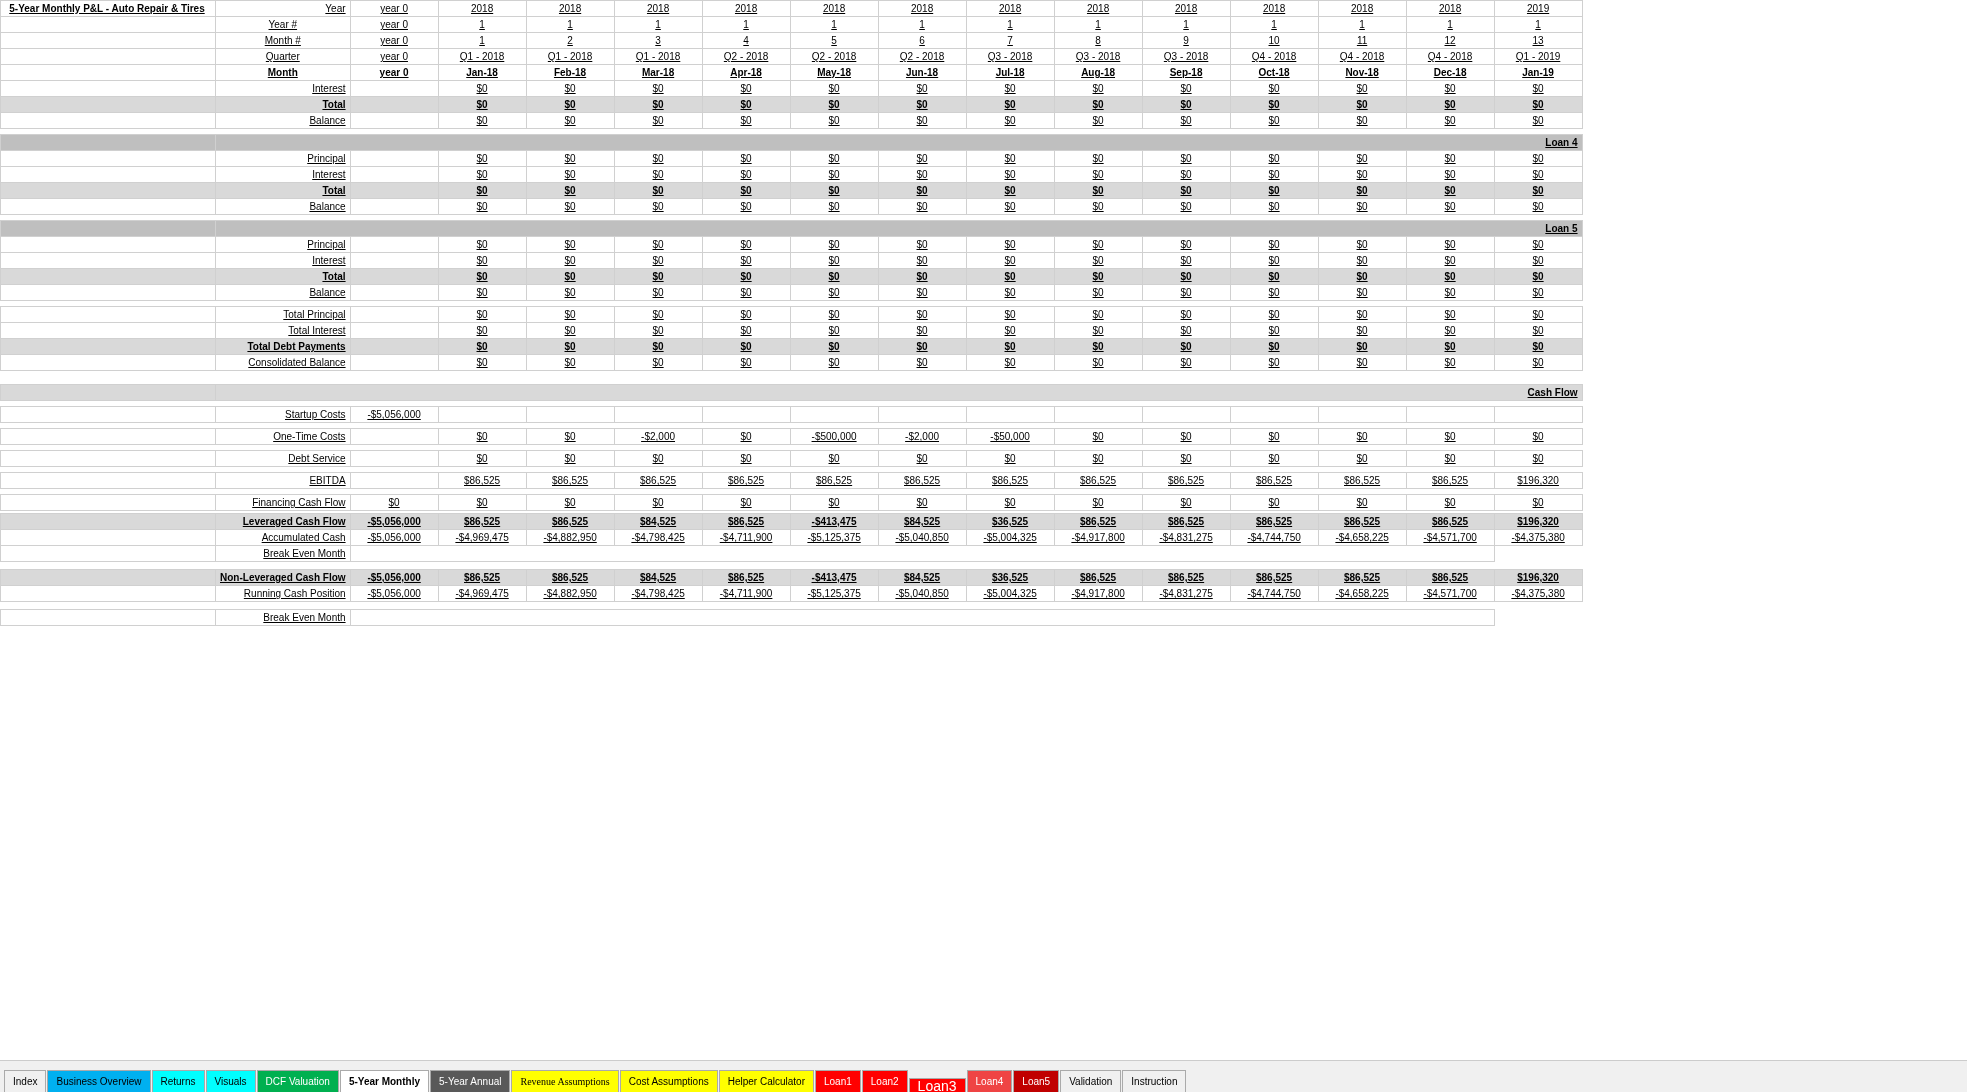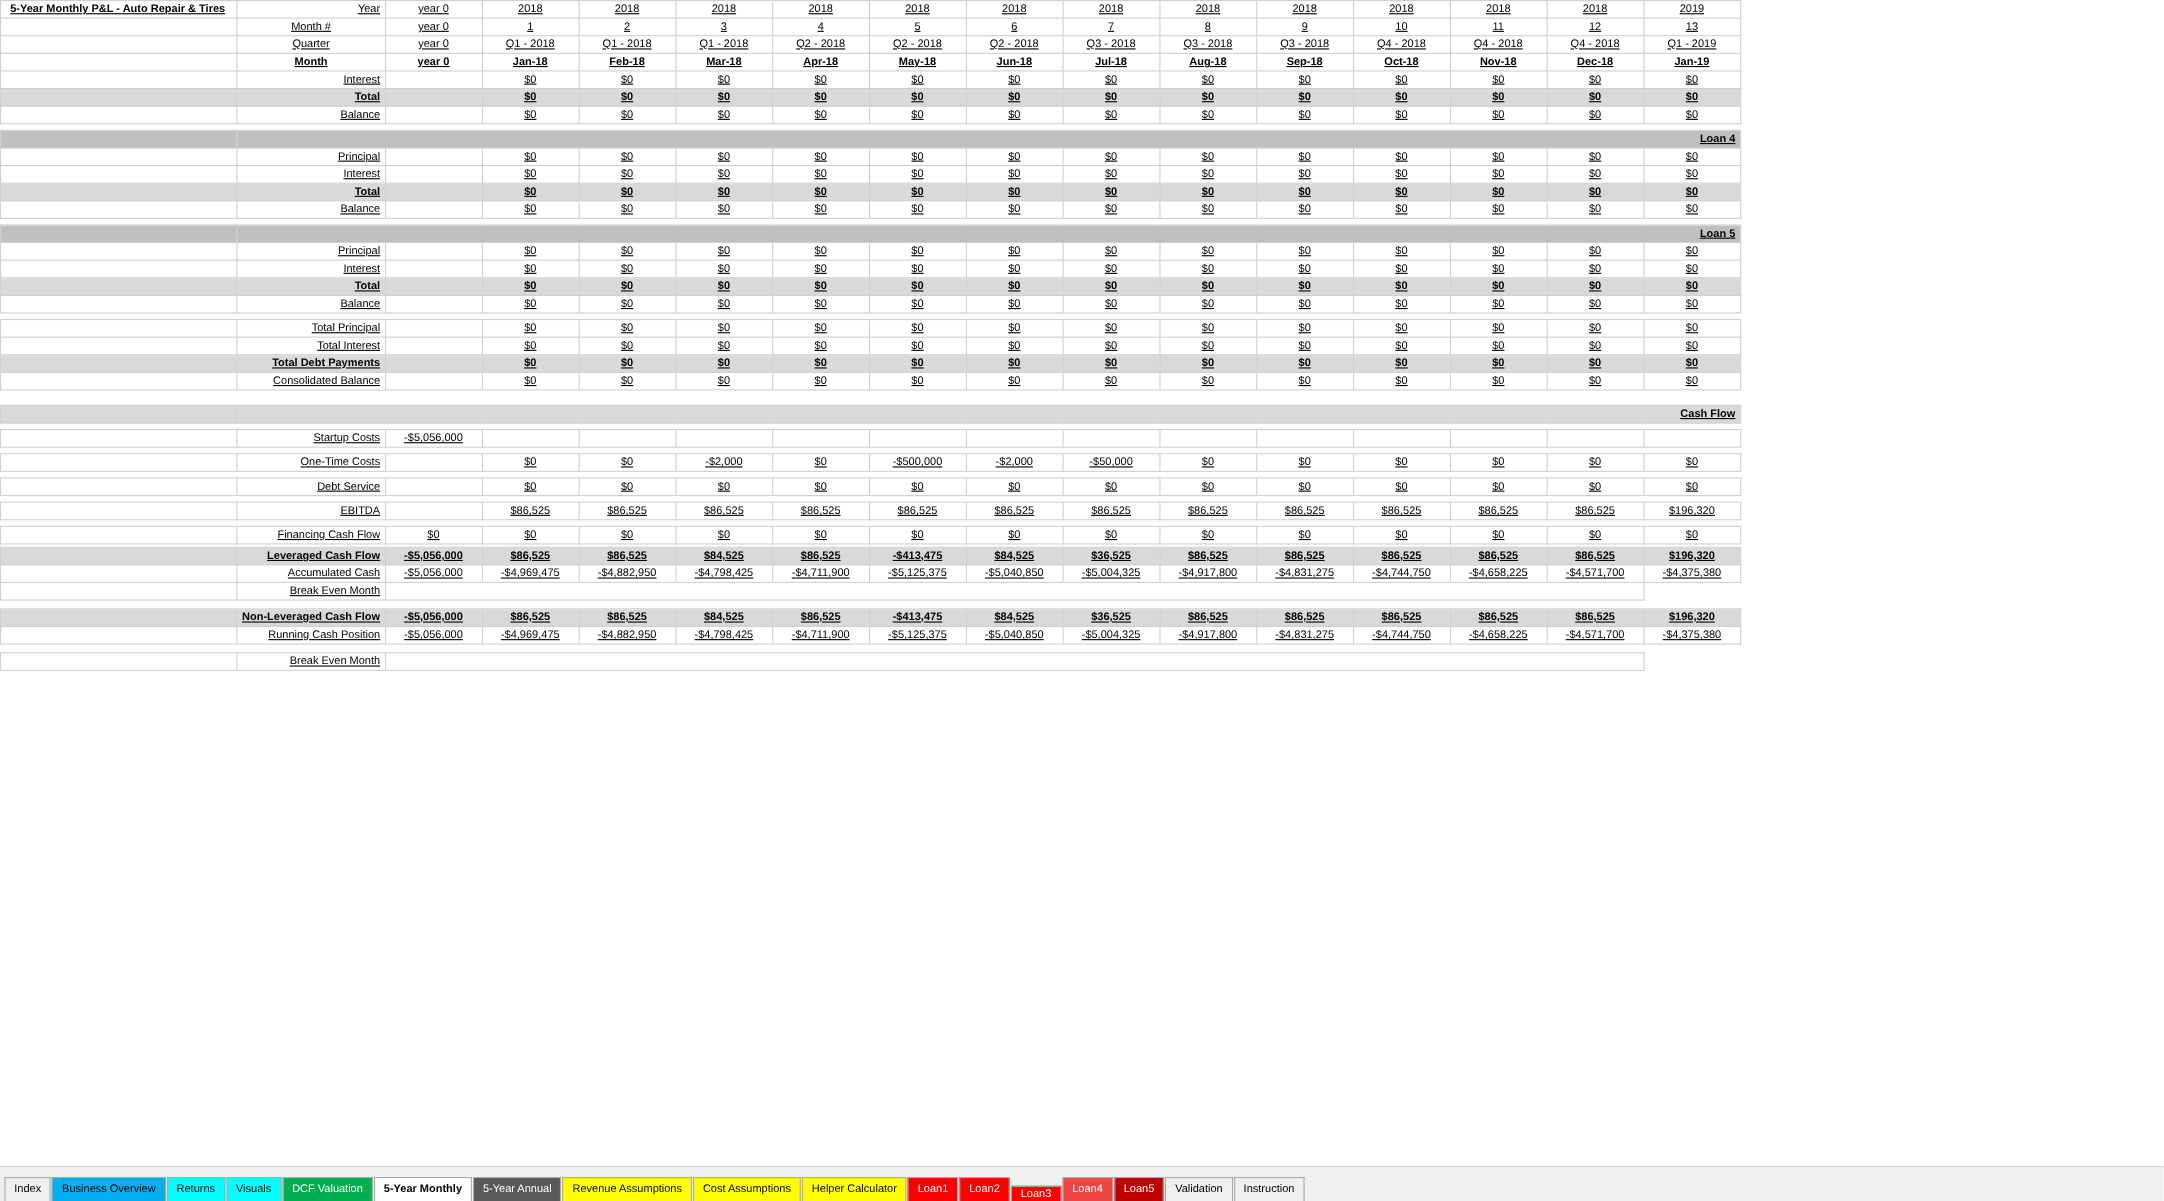--- a/index.html
+++ b/index.html
@@ -102,20 +102,38 @@
         <td class="col-data">2018</td>
         <td class="col-data">2018</td>
         <td class="col-data">2018</td>
         <td class="col-data">2018</td>
         <td class="col-data">2018</td>
         <td class="col-data">2018</td>
         <td class="col-data">2018</td>
         <td class="col-data">2018</td>
         <td class="col-data">2018</td>
         <td class="col-data">2019</td>
+      </tr>
+      <tr class="header-row">
+        <td class="col-label"></td>
+        <td class="col-data text-right">Year #</td>
+        <td class="col-data">year 0</td>
+        <td class="col-data">1</td>
+        <td class="col-data">1</td>
+        <td class="col-data">1</td>
+        <td class="col-data">1</td>
+        <td class="col-data">1</td>
+        <td class="col-data">1</td>
+        <td class="col-data">1</td>
+        <td class="col-data">1</td>
+        <td class="col-data">1</td>
+        <td class="col-data">1</td>
+        <td class="col-data">1</td>
+        <td class="col-data">1</td>
+        <td class="col-data">1</td>
       </tr>
       <tr class="header-row">
         <td class="col-label"></td>
         <td class="col-data text-right">Month #</td>
         <td class="col-data">year 0</td>
         <td class="col-data">1</td>
         <td class="col-data">2</td>
         <td class="col-data">3</td>
         <td class="col-data">4</td>
         <td class="col-data">5</td>
@@ -706,25 +724,25 @@
   </div>
 
   <div class="tab-bar" style="position:absolute;bottom:0;left:0;right:0;height:32px;background:#f0f0f0;display:flex;align-items:flex-end;padding-left:4px;border-top:1px solid #ccc;overflow:hidden;">
     <div class="tab" style="padding:3px 8px;font-size:10px;cursor:pointer;border:1px solid #aaa;border-bottom:none;background:#f0f0f0;margin-right:1px;height:22px;display:flex;align-items:center;">Index</div>
     <div class="tab" style="padding:3px 8px;font-size:10px;cursor:pointer;border:1px solid #aaa;border-bottom:none;background:#00b0f0;margin-right:1px;height:22px;display:flex;align-items:center;">Business Overview</div>
     <div class="tab" style="padding:3px 8px;font-size:10px;cursor:pointer;border:1px solid #aaa;border-bottom:none;background:#00ffff;margin-right:1px;height:22px;display:flex;align-items:center;">Returns</div>
     <div class="tab" style="padding:3px 8px;font-size:10px;cursor:pointer;border:1px solid #aaa;border-bottom:none;background:#00ffff;margin-right:1px;height:22px;display:flex;align-items:center;">Visuals</div>
     <div class="tab" style="padding:3px 8px;font-size:10px;cursor:pointer;border:1px solid #aaa;border-bottom:none;background:#00b050;color:#fff;margin-right:1px;height:22px;display:flex;align-items:center;">DCF Valuation</div>
     <div class="tab" style="padding:3px 8px;font-size:10px;cursor:pointer;border:1px solid #aaa;border-bottom:none;background:#fff;font-weight:bold;margin-right:1px;height:22px;display:flex;align-items:center;">5-Year Monthly</div>
     <div class="tab" style="padding:3px 8px;font-size:10px;cursor:pointer;border:1px solid #aaa;border-bottom:none;background:#595959;color:#fff;margin-right:1px;height:22px;display:flex;align-items:center;">5-Year Annual</div>
-    <div class="tab" style="padding:3px 8px;font-size:10px;cursor:pointer;border:1px solid #aaa;border-bottom:none;background:#ffff00;margin-right:1px;height:22px;display:flex;align-items:center;">Revenue Assumptions</div>
+    <div class="tab" style="padding:3px 8px;font-size:10px;cursor:pointer;border:1px solid #aaa;border-bottom:none;background:#ffff00;margin-right:1px;height:22px;display:flex;align-items:center;font-family:Liberation Serif, serif;">Revenue Assumptions</div>
     <div class="tab" style="padding:3px 8px;font-size:10px;cursor:pointer;border:1px solid #aaa;border-bottom:none;background:#ffff00;margin-right:1px;height:22px;display:flex;align-items:center;">Cost Assumptions</div>
     <div class="tab" style="padding:3px 8px;font-size:10px;cursor:pointer;border:1px solid #aaa;border-bottom:none;background:#ffff00;margin-right:1px;height:22px;display:flex;align-items:center;text-align:right;">Helper Calculator</div>
     <div class="tab" style="padding:3px 8px;font-size:10px;cursor:pointer;border:1px solid #aaa;border-bottom:none;background:#ff0000;color:#fff;margin-right:1px;height:22px;display:flex;align-items:center;">Loan1</div>
     <div class="tab" style="padding:3px 8px;font-size:10px;cursor:pointer;border:1px solid #aaa;border-bottom:none;background:#ff0000;color:#fff;margin-right:1px;height:22px;display:flex;align-items:center;">Loan2</div>
-    <div class="tab" style="padding:3px 8px;font-size:10px;cursor:pointer;border:1px solid #aaa;border-bottom:none;background:#ff0000;color:#fff;margin-right:1px;height:14px;display:flex;align-items:center;">Loan3</div>
+    <div class="tab" style="padding:3px 8px;font-size:14px;cursor:pointer;border:1px solid #aaa;border-bottom:none;background:#ff0000;color:#fff;margin-right:1px;height:14px;display:flex;align-items:center;">Loan3</div>
     <div class="tab" style="padding:3px 8px;font-size:10px;cursor:pointer;border:1px solid #aaa;border-bottom:none;background:#ef4444;color:#fff;margin-right:1px;height:22px;display:flex;align-items:center;">Loan4</div>
     <div class="tab" style="padding:3px 8px;font-size:10px;cursor:pointer;border:1px solid #aaa;border-bottom:none;background:#c00000;color:#fff;margin-right:1px;height:22px;display:flex;align-items:center;text-align:right;">Loan5</div>
     <div class="tab" style="padding:3px 8px;font-size:10px;cursor:pointer;border:1px solid #aaa;border-bottom:none;background:#f0f0f0;margin-right:1px;height:22px;display:flex;align-items:center;">Validation</div>
     <div class="tab" style="padding:3px 8px;font-size:10px;cursor:pointer;border:1px solid #aaa;border-bottom:none;background:#f0f0f0;margin-right:1px;height:22px;display:flex;align-items:center;">Instruction</div>
   </div>
 
 </div>
 
 </body></html>

